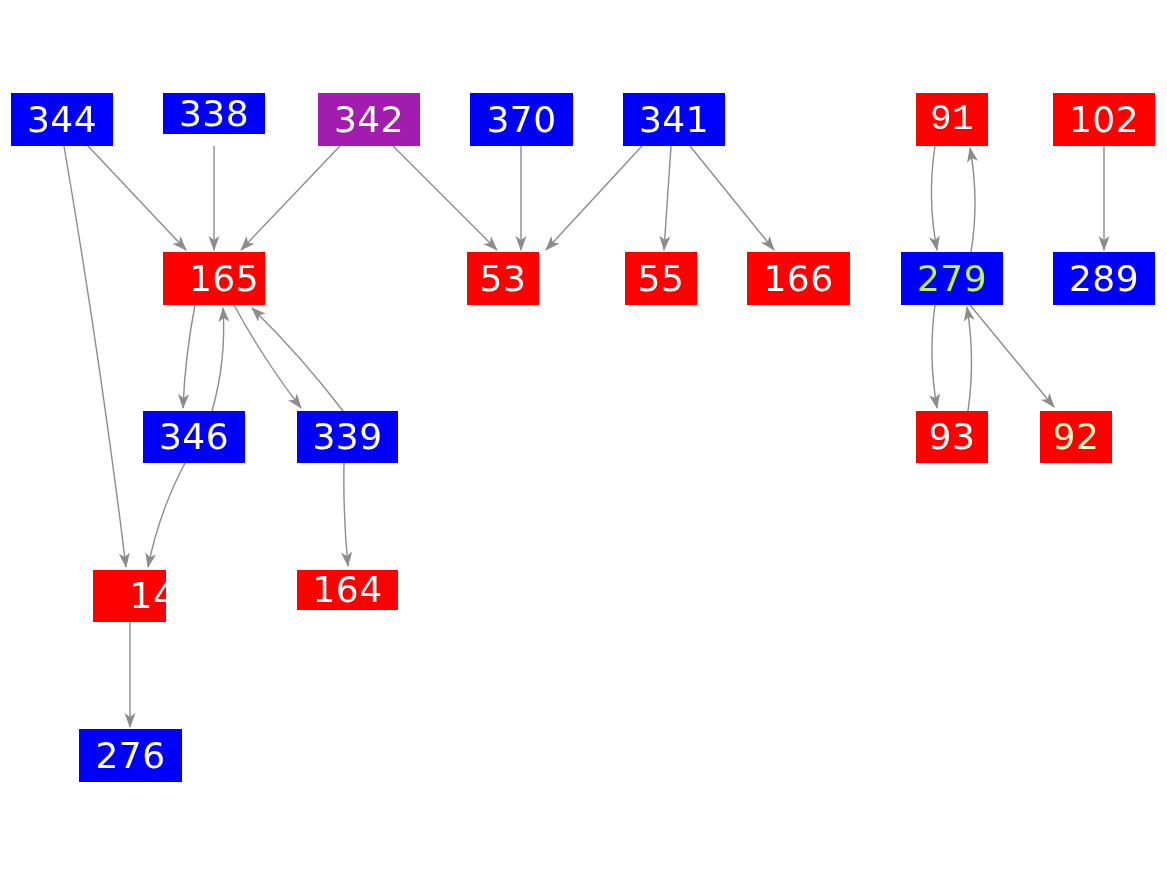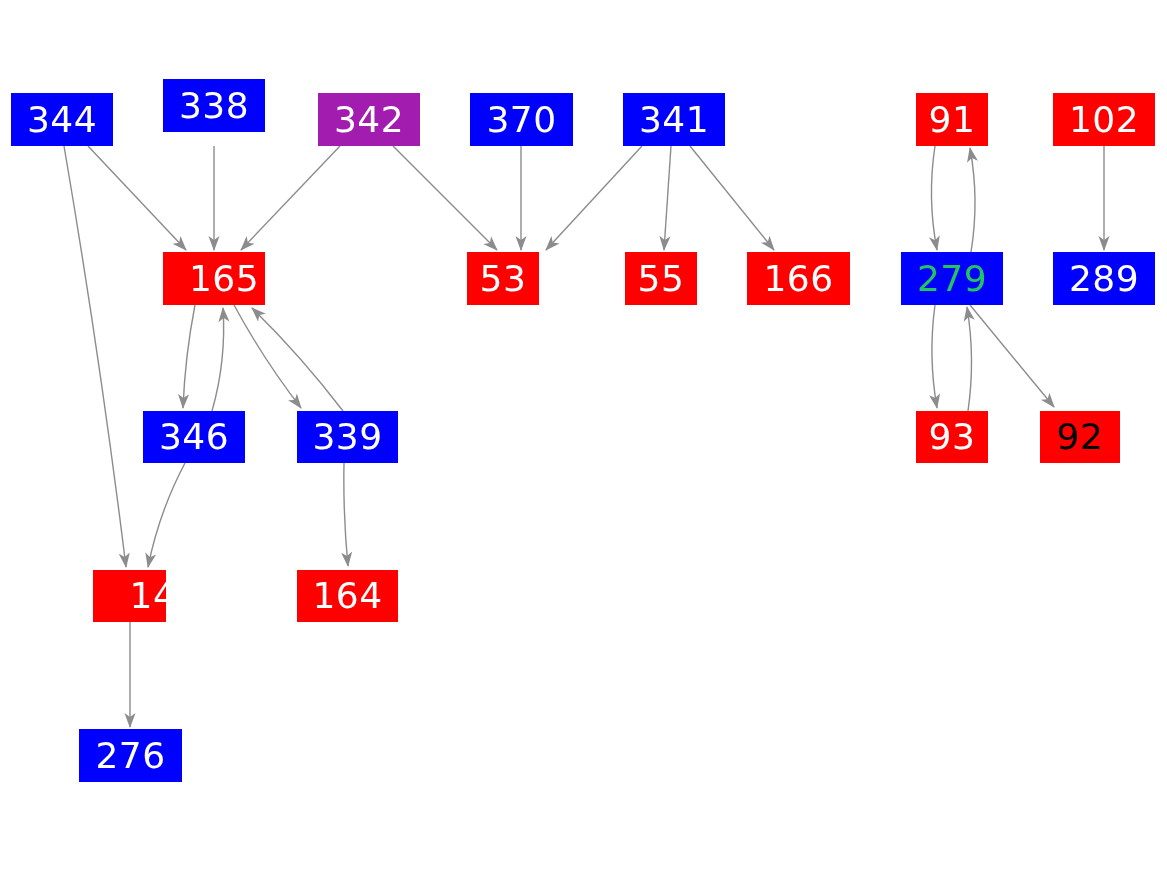--- a/index.html
+++ b/index.html
@@ -71,33 +71,33 @@
       <path d="M 130,622 Q 130,674.5 130,727" fill="none" stroke="#8c8c8c" stroke-width="1.4" marker-end="url(#arrowhead)"></path>
       <path d="M 935,146 Q 927.0016637397314,198.17304492808208 937,250" fill="none" stroke="#8c8c8c" stroke-width="1.4" marker-end="url(#arrowhead)"></path>
       <path d="M 971,252 Q 979.4995839785515,199.91346553866777 970,148" fill="none" stroke="#8c8c8c" stroke-width="1.4" marker-end="url(#arrowhead)"></path>
       <path d="M 935,305 Q 928.0015077271148,356.6553105295706 937,408" fill="none" stroke="#8c8c8c" stroke-width="1.4" marker-end="url(#arrowhead)"></path>
       <path d="M 968,411 Q 975.4996302031569,358.9230804788158 967,307" fill="none" stroke="#8c8c8c" stroke-width="1.4" marker-end="url(#arrowhead)"></path>
       <path d="M 970,305 Q 1012,356 1054,407" fill="none" stroke="#8c8c8c" stroke-width="1.4" marker-end="url(#arrowhead)"></path>
       <path d="M 1104,146 Q 1104,198 1104,250" fill="none" stroke="#8c8c8c" stroke-width="1.4" marker-end="url(#arrowhead)"></path>
     </svg>
   <div id="node-layer">
       <div class="node" style="left: 11px; top: 93px; width: 102px; height: 53px; background: rgb(0, 0, 255); color: rgb(255, 255, 255);">344</div>
-      <div class="node" style="left: 163px; top: 79px; width: 102px; height: 53px; background: rgb(0, 0, 255); color: rgb(255, 255, 255);">338</div>
+      <div class="node" style="left: 163px; top: 93px; width: 102px; height: 41px; background: rgb(0, 0, 255); color: rgb(255, 255, 255);">338</div>
       <div class="node" style="left: 318px; top: 93px; width: 102px; height: 53px; background: #a21caf; color: rgb(255, 255, 255);">342</div>
       <div class="node" style="left: 470px; top: 93px; width: 103px; height: 53px; background: rgb(0, 0, 255); color: rgb(255, 255, 255);">370</div>
       <div class="node" style="left: 623px; top: 93px; width: 102px; height: 53px; background: rgb(0, 0, 255); color: rgb(255, 255, 255);">341</div>
-      <div class="node" style="left: 916px; top: 93px; width: 72px; height: 53px; background: rgb(255, 0, 0); color: rgb(255, 255, 255);">91</div>
+      <div class="node" style="left: 916px; top: 93px; width: 72px; height: 53px; background: rgb(255, 0, 0); color: rgb(255, 255, 255); font-family: Liberation Mono, monospace;">91</div>
       <div class="node" style="left: 1053px; top: 93px; width: 102px; height: 53px; background: rgb(255, 0, 0); color: rgb(255, 255, 255);">102</div>
       <div class="node" style="left: 163px; top: 252px; width: 102px; height: 53px; background: rgb(255, 0, 0); color: rgb(255, 255, 255); padding-left: 20px;">165</div>
       <div class="node" style="left: 467px; top: 252px; width: 72px; height: 53px; background: rgb(255, 0, 0); color: rgb(255, 255, 255);">53</div>
       <div class="node" style="left: 625px; top: 252px; width: 72px; height: 53px; background: rgb(255, 0, 0); color: rgb(255, 255, 255);">55</div>
       <div class="node" style="left: 747px; top: 252px; width: 103px; height: 53px; background: rgb(255, 0, 0); color: rgb(255, 255, 255);">166</div>
-      <div class="node" style="left: 901px; top: 252px; width: 102px; height: 53px; background: rgb(0, 0, 255); color: #22c55e;">279</div>
+      <div class="node" style="left: 901px; top: 252px; width: 102px; height: 53px; background: rgb(0, 0, 255); color: #bef264;">279</div>
       <div class="node" style="left: 1053px; top: 252px; width: 102px; height: 53px; background: rgb(0, 0, 255); color: rgb(255, 255, 255);">289</div>
       <div class="node" style="left: 143px; top: 411px; width: 102px; height: 52px; background: rgb(0, 0, 255); color: rgb(255, 255, 255);">346</div>
       <div class="node" style="left: 297px; top: 411px; width: 101px; height: 52px; background: rgb(0, 0, 255); color: rgb(255, 255, 255);">339</div>
       <div class="node" style="left: 916px; top: 411px; width: 72px; height: 52px; background: rgb(255, 0, 0); color: rgb(255, 255, 255);">93</div>
-      <div class="node" style="left: 1040px; top: 411px; width: 80px; height: 52px; background: rgb(255, 0, 0); color: #000000;">92</div>
+      <div class="node" style="left: 1040px; top: 411px; width: 72px; height: 52px; background: rgb(255, 0, 0); color: #fef9c3;">92</div>
       <div class="node" style="left: 93px; top: 570px; width: 73px; height: 52px; background: rgb(255, 0, 0); color: rgb(255, 255, 255); padding-left: 47px;">14</div>
-      <div class="node" style="left: 297px; top: 570px; width: 101px; height: 52px; background: rgb(255, 0, 0); color: rgb(255, 255, 255);">164</div>
+      <div class="node" style="left: 297px; top: 570px; width: 101px; height: 40px; background: rgb(255, 0, 0); color: rgb(255, 255, 255);">164</div>
       <div class="node" style="left: 79px; top: 729px; width: 103px; height: 53px; background: rgb(0, 0, 255); color: rgb(255, 255, 255);">276</div>
     </div>
 </div>
 
 </body></html>

